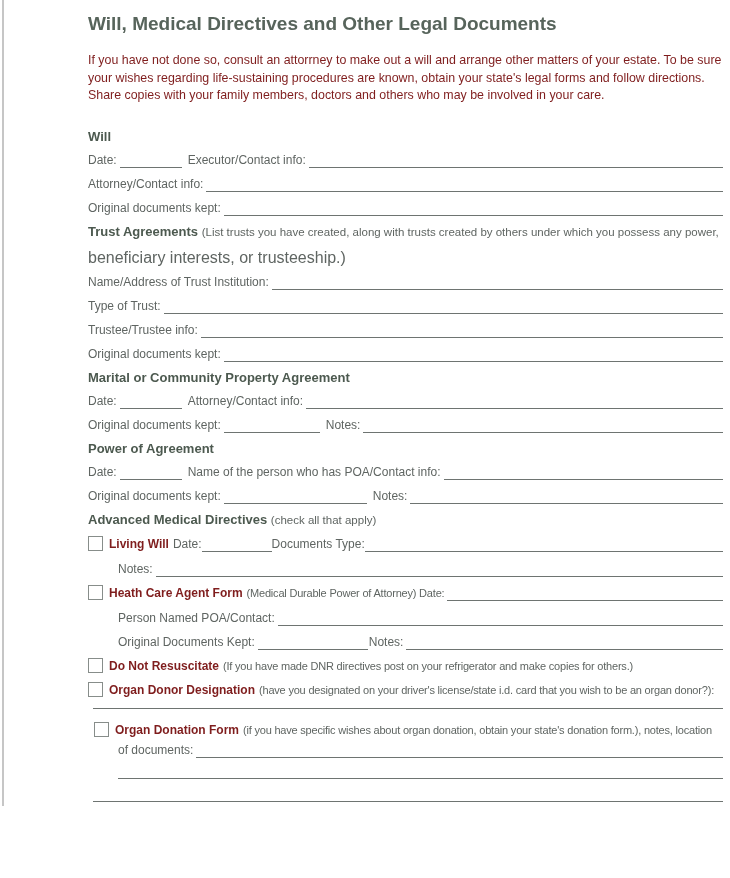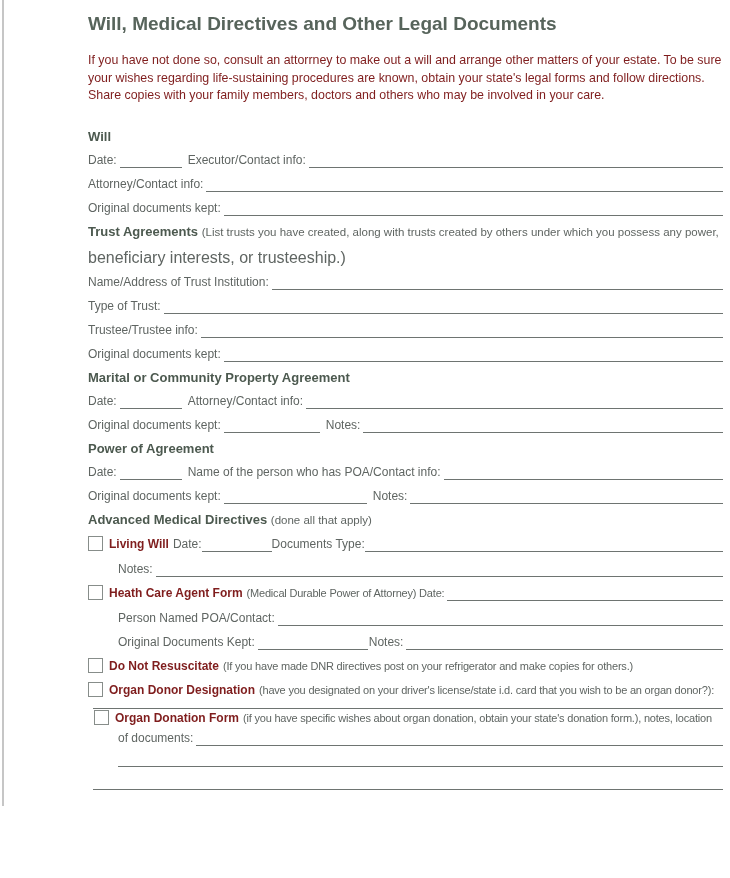--- a/index.html
+++ b/index.html
@@ -69,21 +69,21 @@
     display:inline-block;
   }
   .blabel { font-weight:bold; color:#7f1d1d; padding-right:4px; }
   .cnote { font-size:11px; letter-spacing:-0.2px; padding-right:3px; }
   .ind { margin-left:30px; }
   .ind6 { margin-left:6px; }
   .hr-line { height:0; border-bottom:1px solid #6e7471; }
   .hr-a { margin:10px 0 0 5px; }
   .hr-b { margin:20px 0 0 30px; }
   .hr-c { margin:22px 0 0 5px; }
-  .odf-line1 { margin-top:0; margin-bottom:3px; }
+  .odf-line1 { margin-top:12px; margin-bottom:3px; }
 </style>
 </head>
 <body>
 
 <div class="page">
   <div class="edge-rule"></div>
   <div class="content">
 
     <h1>Will, Medical Directives and Other Legal Documents</h1>
     <p class="intro">If you have not done so, consult an attorrney to make out a will and arrange other matters of your estate. To be sure your wishes regarding life-sustaining procedures are known, obtain your state's legal forms and follow directions. Share copies with your family members, doctors and others who may be involved in your care.</p>
@@ -153,21 +153,21 @@
     </div>
     <div class="row">
       <span class="lbl">Original documents kept:</span>
       <span class="fill w143"></span>
       <span class="lbl gap">Notes:</span>
       <span class="fill"></span>
     </div>
 
     <div class="h2">
       <span>Advanced Medical Directives</span>
-      <span class="hnote">(done all that apply)</span>
+      <span class="hnote">(check all that apply)</span>
     </div>
 
     <div class="cbrow mb8">
       <span class="cb"></span>
       <span class="blabel">Living Will</span>
       <span class="lbl">Date:</span>
       <span class="fill w70"></span>
       <span class="lbl gap">Documents Type:</span>
       <span class="fill"></span>
     </div>

